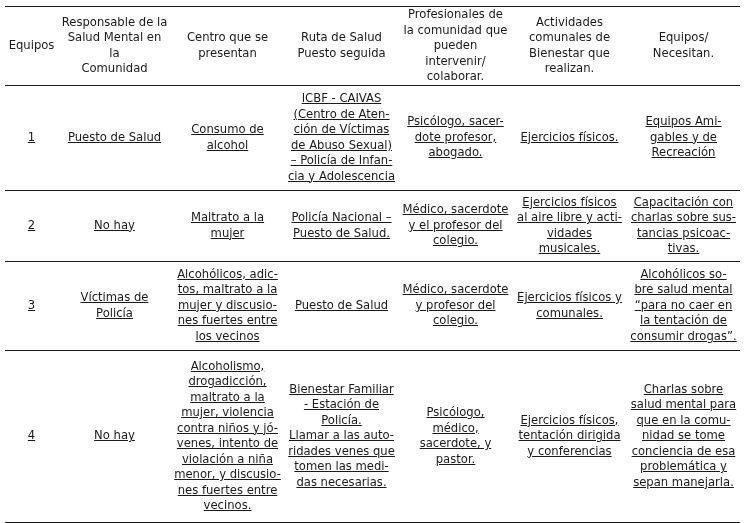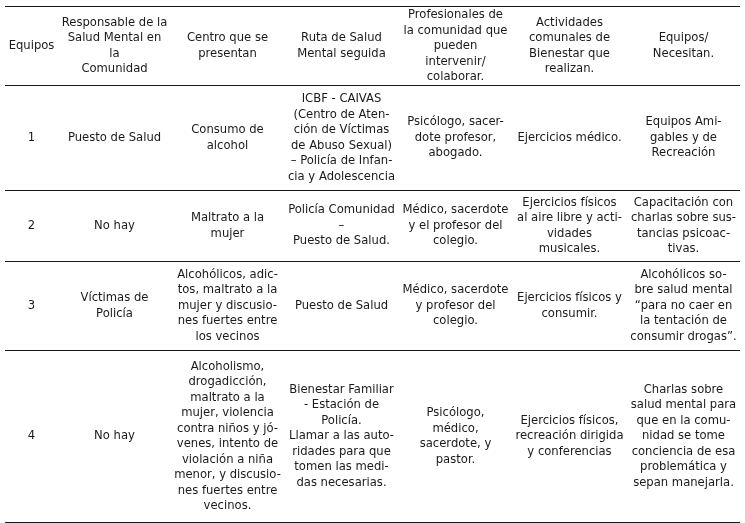--- a/index.html
+++ b/index.html
@@ -3,21 +3,21 @@
 <meta charset="utf-8">
 <style>
   html, body { margin: 0; padding: 0; background: #ffffff; }
   body { width: 745px; height: 523px; position: relative; overflow: hidden;
          font-family: "DejaVu Sans", sans-serif; color: #1a1a1a; }
   table { position: absolute; left: 5px; top: 6px; width: 735px;
           border-collapse: collapse; table-layout: fixed; }
   td, th { text-align: center; vertical-align: middle; font-weight: normal;
            font-size: 11.6px; line-height: 15.5px; padding: 0 3px; }
   tr.h-row th { height: 71px; border-top: 1.5px solid #1a1a1a; border-bottom: 1.5px solid #1a1a1a; }
-  tbody tr td { border-bottom: 1.5px solid #1a1a1a; }
+  tbody tr td { border-bottom: 1.5px solid #1a1a1a; text-decoration: underline; }
   tr.r1 td { height: 104px; }
   tr.r2 td { height: 70px; }
   tr.r3 td { height: 88px; }
   tr.r4 td { height: 171px; text-align: center; }
   .cell { white-space: pre-line; }
 </style>
 </head>
 <body>
 
 <table>
@@ -32,21 +32,21 @@
   </colgroup>
   <thead>
     <tr class="h-row">
       <th class="cell">Equipos</th>
       <th class="cell">Responsable de la
 Salud Mental en la
 Comunidad</th>
       <th class="cell">Centro que se
 presentan</th>
       <th class="cell">Ruta de Salud
-Mental seguida</th>
+Puesto seguida</th>
       <th class="cell">Profesionales de
 la comunidad que
 pueden intervenir/
 colaborar.</th>
       <th class="cell">Actividades
 comunales de
 Bienestar que
 realizan.</th>
       <th class="cell">Equipos/
 Necesitan.</th>
@@ -60,31 +60,31 @@
 alcohol</td>
       <td class="cell">ICBF - CAIVAS
 (Centro de Aten-
 ción de Víctimas
 de Abuso Sexual)
 – Policía de Infan-
 cia y Adolescencia</td>
       <td class="cell">Psicólogo, sacer-
 dote profesor,
 abogado.</td>
-      <td class="cell">Ejercicios médico.</td>
+      <td class="cell">Ejercicios físicos.</td>
       <td class="cell">Equipos Ami-
 gables y de
 Recreación</td>
     </tr>
     <tr class="r2">
       <td class="cell">2</td>
       <td class="cell">No hay</td>
       <td class="cell">Maltrato a la
 mujer</td>
-      <td class="cell">Policía Comunidad –
+      <td class="cell">Policía Nacional –
 Puesto de Salud.</td>
       <td class="cell">Médico, sacerdote
 y el profesor del
 colegio.</td>
       <td class="cell">Ejercicios físicos
 al aire libre y acti-
 vidades musicales.</td>
       <td class="cell">Capacitación con
 charlas sobre sus-
 tancias psicoac-
@@ -96,21 +96,21 @@
       <td class="cell">Alcohólicos, adic-
 tos, maltrato a la
 mujer y discusio-
 nes fuertes entre
 los vecinos</td>
       <td class="cell">Puesto de Salud</td>
       <td class="cell">Médico, sacerdote
 y profesor del
 colegio.</td>
       <td class="cell">Ejercicios físicos y
-consumir.</td>
+comunales.</td>
       <td class="cell">Alcohólicos so-
 bre salud mental
 “para no caer en
 la tentación de
 consumir drogas”.</td>
     </tr>
     <tr class="r4">
       <td class="cell">4</td>
       <td class="cell">No hay</td>
       <td class="cell">Alcoholismo,
@@ -120,28 +120,28 @@
 contra niños y jó-
 venes, intento de
 violación a niña
 menor, y discusio-
 nes fuertes entre
 vecinos.</td>
       <td class="cell">Bienestar Familiar
 - Estación de
 Policía.
 Llamar a las auto-
-ridades para que
+ridades venes que
 tomen las medi-
 das necesarias.</td>
       <td class="cell">Psicólogo, médico,
 sacerdote, y
 pastor.</td>
       <td class="cell">Ejercicios físicos,
-recreación dirigida
+tentación dirigida
 y conferencias</td>
       <td class="cell">Charlas sobre
 salud mental para
 que en la comu-
 nidad se tome
 conciencia de esa
 problemática y
 sepan manejarla.</td>
     </tr>
   </tbody>

